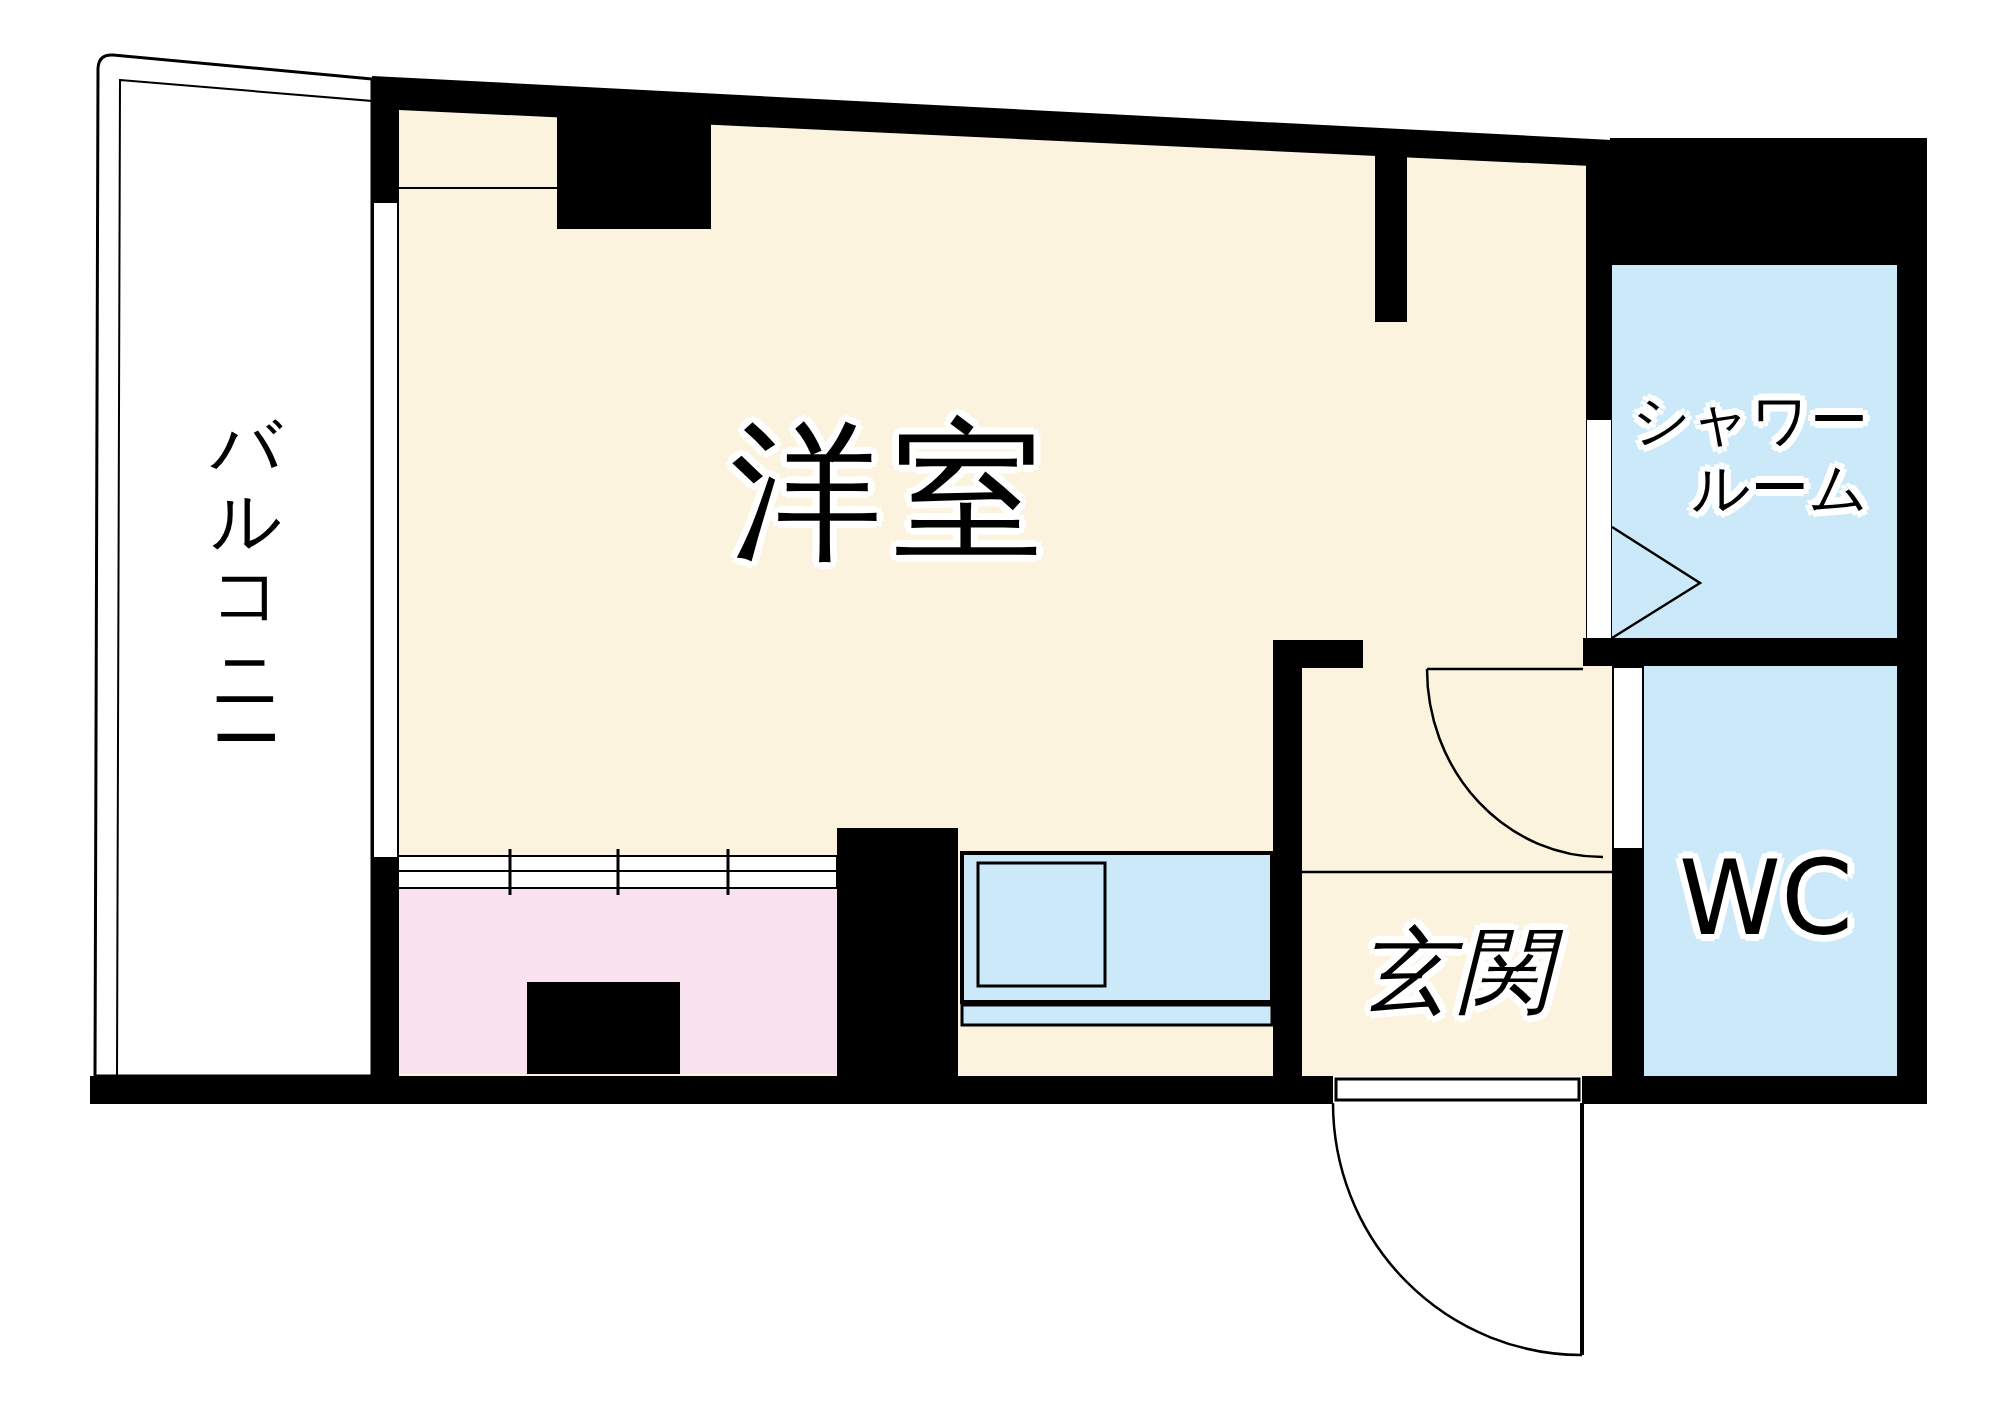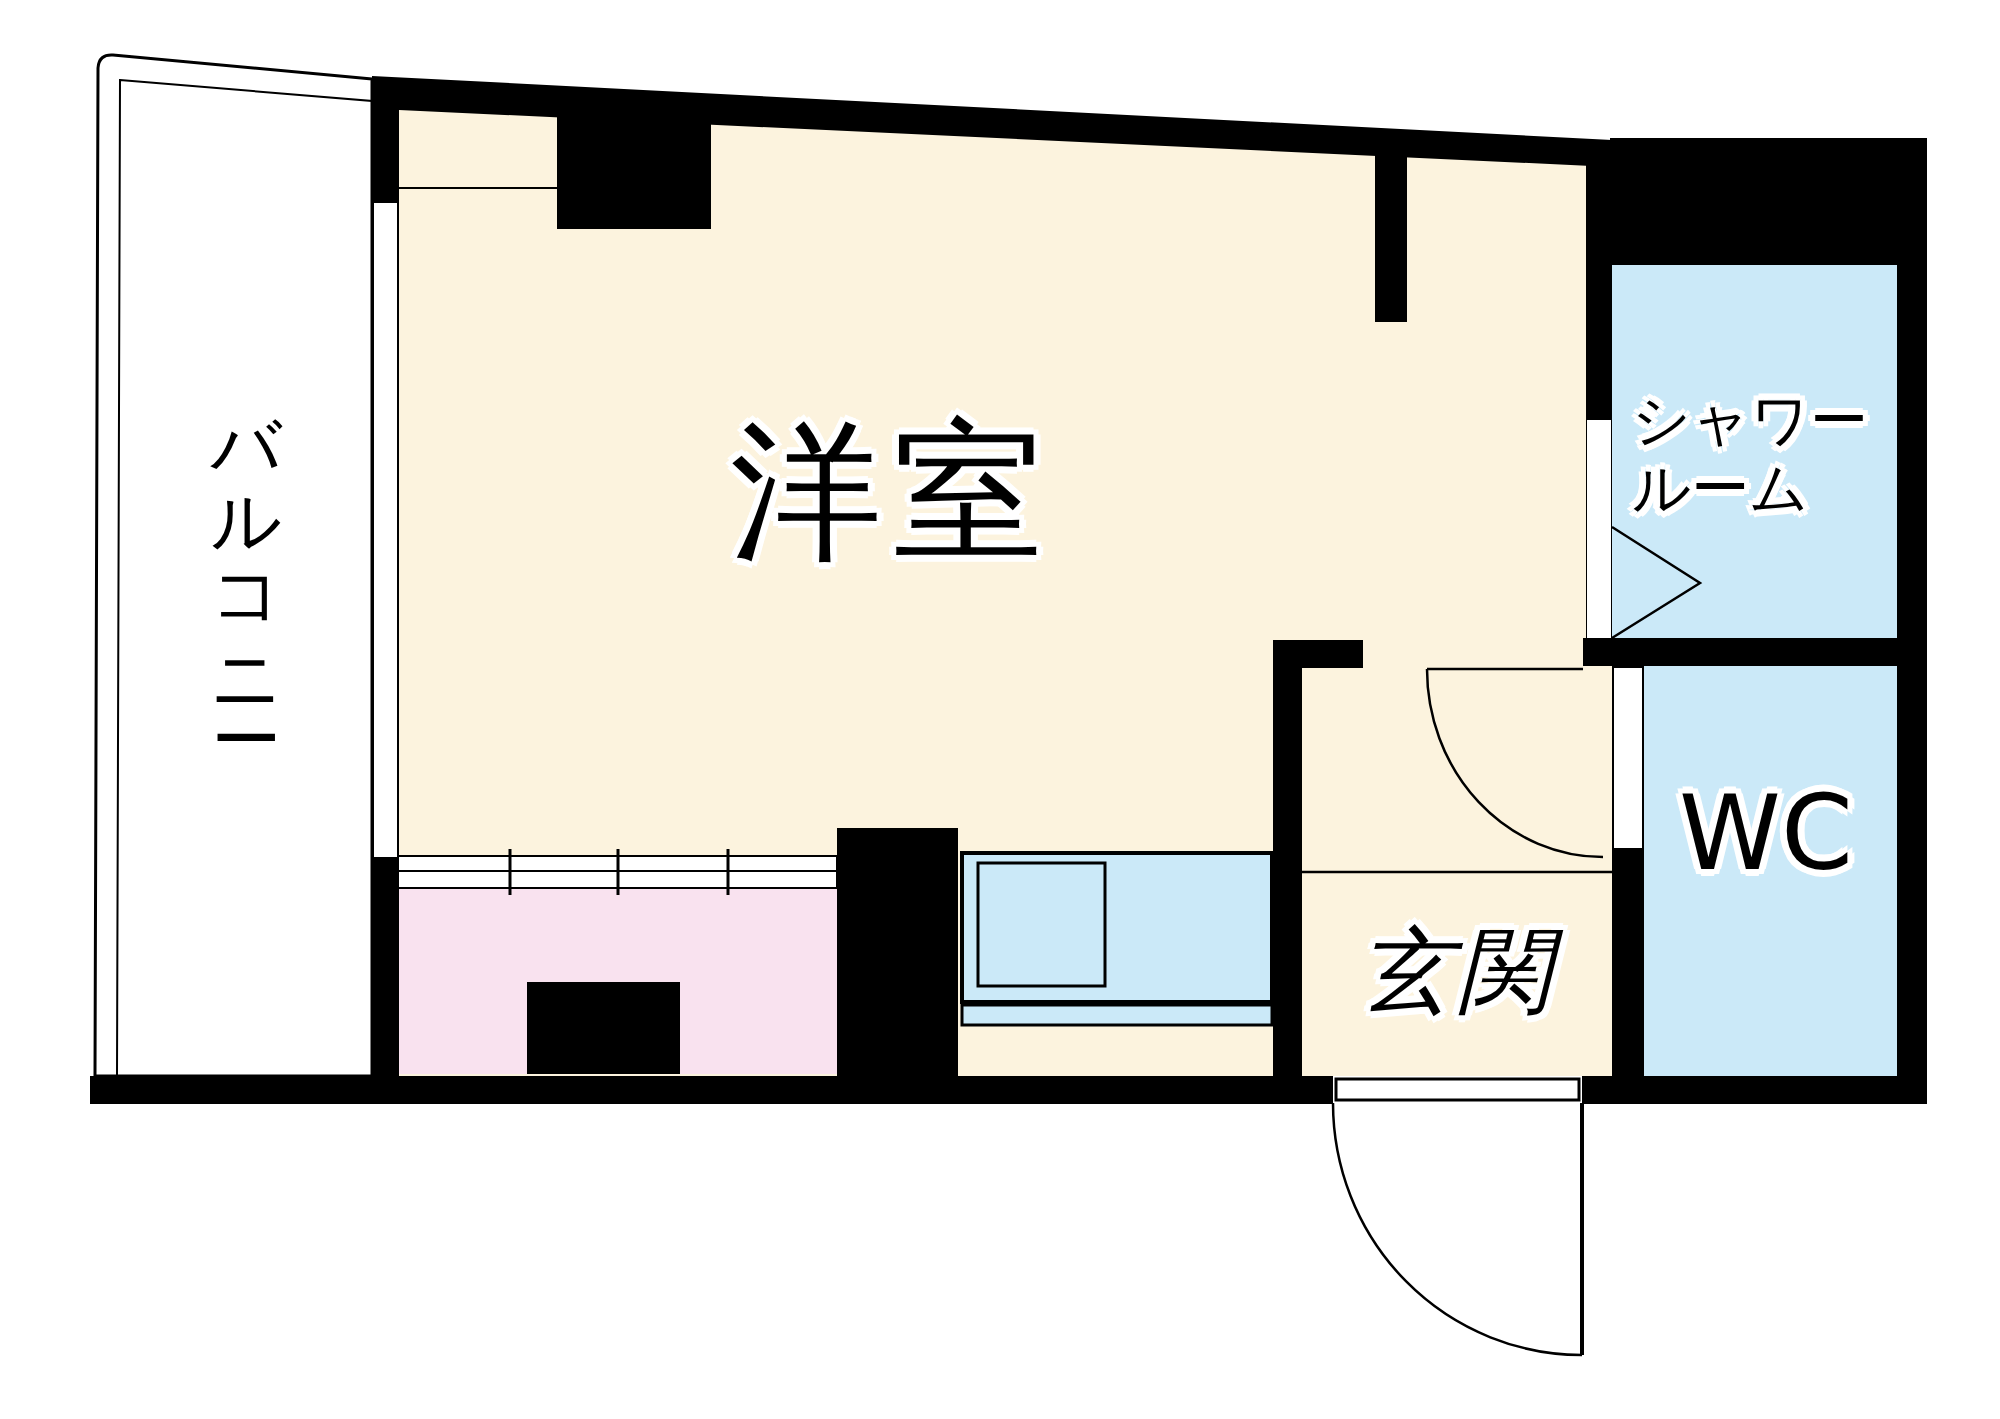--- a/index.html
+++ b/index.html
@@ -18,22 +18,22 @@
   .label{
     position:absolute;color:var(--label-text,#000);
     text-shadow:
       -7px 0 0 var(--label-outline,#fff), 7px 0 0 var(--label-outline,#fff),
       0 -7px 0 var(--label-outline,#fff), 0 7px 0 var(--label-outline,#fff),
       -5px -5px 0 var(--label-outline,#fff), 5px -5px 0 var(--label-outline,#fff),
       -5px 5px 0 var(--label-outline,#fff), 5px 5px 0 var(--label-outline,#fff);
     white-space:nowrap;line-height:1.15;
   }
   #label-main-room{left:892px;top:492px;transform:translate(-50%,-50%);font-size:152px;letter-spacing:10px;}
-  #label-shower{left:1750px;top:454px;transform:translate(-50%,-50%);font-size:58px;text-align:left;line-height:68px;}
-  #label-wc{left:1766px;top:833px;transform:translate(-50%,-50%);font-size:103px;}
+  #label-shower{left:1750px;top:454px;transform:translate(-50%,-50%);font-size:58px;text-align:right;line-height:68px;}
+  #label-wc{left:1766px;top:898px;transform:translate(-50%,-50%);font-size:103px;}
   #label-entrance{left:1458px;top:971px;transform:translate(-50%,-50%);font-size:93px;letter-spacing:6px;font-style:italic;}
   #label-balcony{left:247px;top:368px;transform:translateX(-50%);writing-mode:vertical-rl;font-size:70px;letter-spacing:4px;}
 </style>
 </head>
 <body>
 
 <svg id="plan-svg" width="2000" height="1419" viewBox="0 0 2000 1419" xmlns="http://www.w3.org/2000/svg">
 
   <rect x="0" y="0" width="2000" height="1419" fill="#ffffff"></rect>
 

